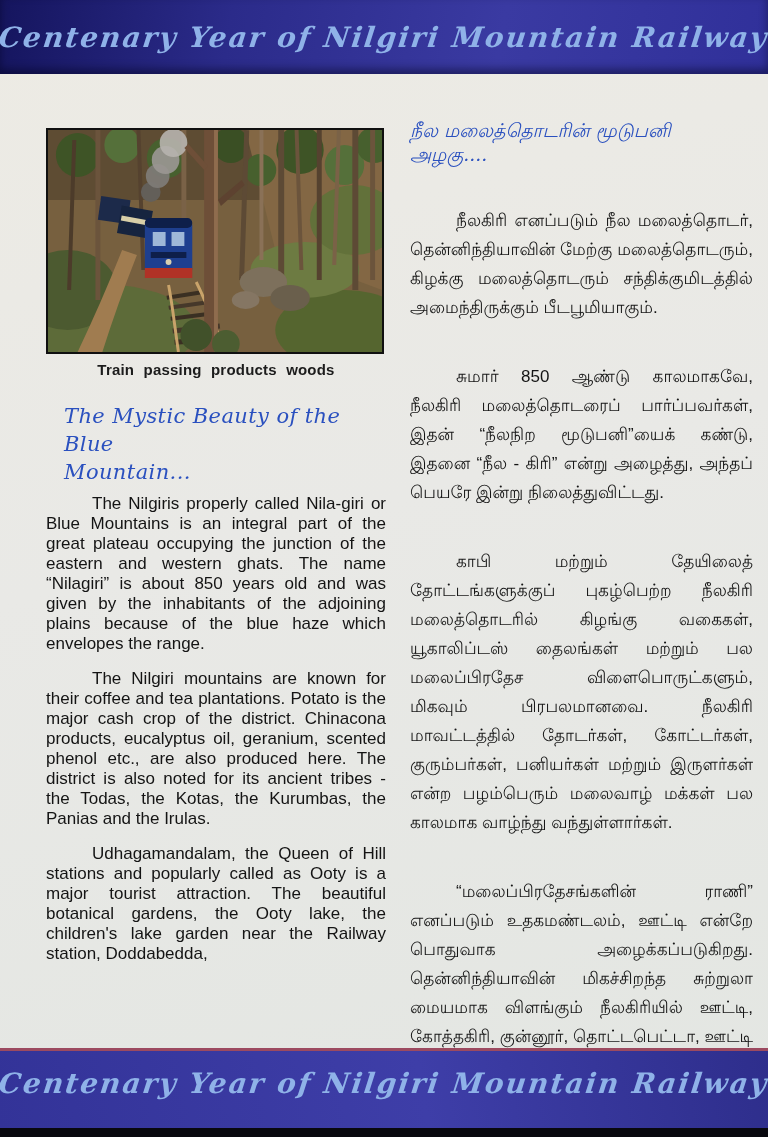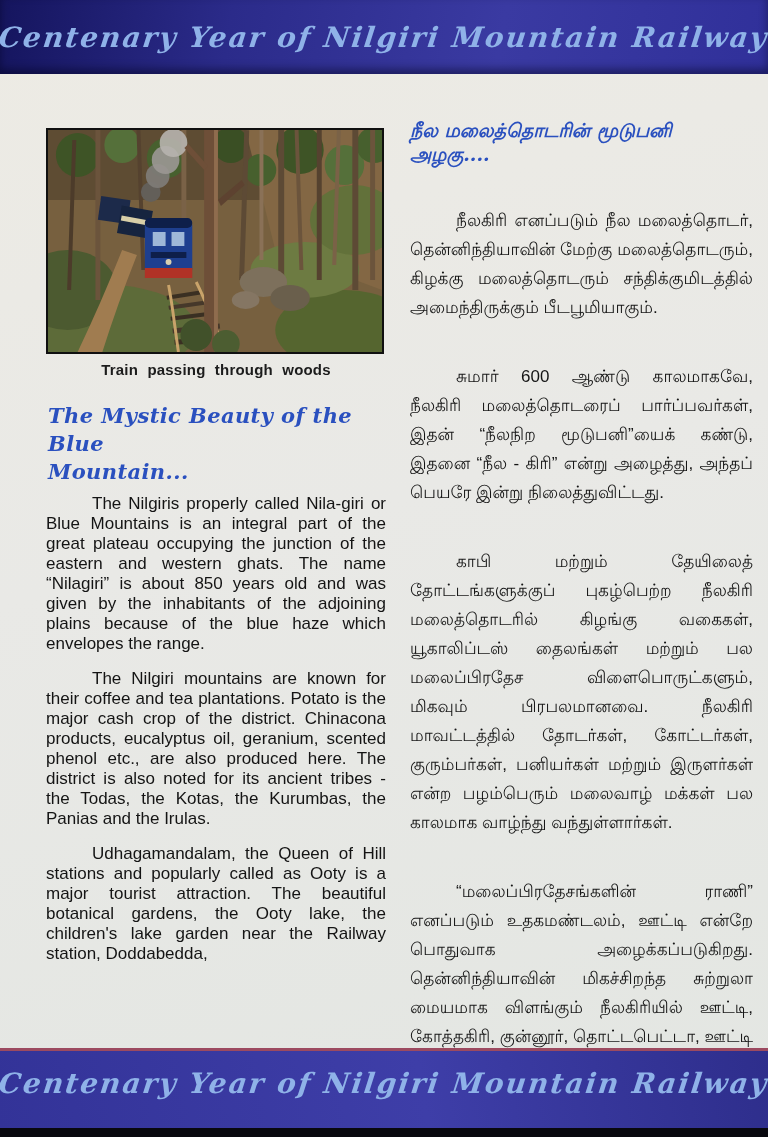--- a/index.html
+++ b/index.html
@@ -19,22 +19,22 @@
 
   .col{position:absolute;}
   .col-left{left:46px;top:128px;width:340px;}
   .col-right{left:410px;top:118px;width:343px;}
 
   .photo-frame{width:338px;height:226px;border:2px solid #101010;box-sizing:border-box;background:#6b5738;}
   .photo-frame svg{display:block;width:100%;height:100%;}
   .photo-caption{text-align:center;font-weight:bold;font-size:15px;color:#1c1c1c;
         margin-top:7px;word-spacing:5px;letter-spacing:.2px;}
 
-  .script-heading{font-family:"DejaVu Serif",serif;font-style:italic;font-weight:bold;color:#2a50bf;}
-  .script-heading.en{font-size:21px;line-height:28px;margin:24px 0 8px 2px;letter-spacing:.4px;}
+  .script-heading{font-family:"DejaVu Serif",serif;font-style:italic;font-weight:normal;color:#2a50bf;}
+  .script-heading.en{font-size:21px;line-height:28px;margin:24px 0 8px 18px;letter-spacing:.4px;}
   .script-heading.en .line{display:block;}
   .script-heading.ta{font-size:19px;line-height:24px;margin:0 0 14px 0;}
   .script-heading.ta.history{margin-top:22px;}
 
   .body-text{font-size:17px;line-height:20px;text-align:justify;text-indent:46px;
         color:#141414;margin:0 0 15px 0;}
   .body-text.ta{line-height:29px;margin-bottom:16px;margin-top:40px;}
 </style>
 </head>
 <body>
@@ -119,38 +119,38 @@
             <circle cx="127" cy="13" r="14" fill="#b7b4ae" opacity=".9"></circle>
 
             <rect x="158" y="0" width="14" height="222" fill="#6e4f38"></rect>
             <rect x="168" y="0" width="4" height="222" fill="#8f6c4e"></rect>
             <path d="M158,40 L138,18 L142,14 L162,36 Z" fill="#6e4f38"></path>
             <path d="M172,70 L196,50 L199,55 L175,76 Z" fill="#5d4230"></path>
             <circle cx="150" cy="205" r="16" fill="#41512a"></circle>
             <circle cx="180" cy="214" r="14" fill="#4c5d31"></circle>
           </svg>
         </div>
-        <figcaption class="photo-caption">Train passing through woods</figcaption>
+        <figcaption class="photo-caption">Train passing products woods</figcaption>
       </figure>
 
       <h2 class="script-heading en">
         <span class="line">The Mystic Beauty of the Blue</span>
         <span class="line">Mountain...</span>
       </h2>
 
       <p class="body-text">The Nilgiris properly called Nila-giri or Blue Mountains is an integral part of the great plateau occupying the junction of the eastern and western ghats. The name “Nilagiri” is about 850 years old and was given by the inhabitants of the adjoining plains because of the blue haze which envelopes the range.</p>
       <p class="body-text">The Nilgiri mountains are known for their coffee and tea plantations. Potato is the major cash crop of the district. Chinacona products, eucalyptus oil, geranium, scented phenol etc., are also produced here. The district is also noted for its ancient tribes - the Todas, the Kotas, the Kurumbas, the Panias and the Irulas.</p>
       <p class="body-text">Udhagamandalam, the Queen of Hill stations and popularly called as Ooty is a major tourist attraction. The beautiful botanical gardens, the Ooty lake, the children's lake garden near the Railway station, Doddabedda,</p>
     </section>
 
     <section class="col col-right">
       <h2 class="script-heading ta">நீல மலைத்தொடரின் மூடுபனி அழகு....</h2>
 
       <p class="body-text ta">நீலகிரி எனப்படும் நீல மலைத்தொடர், தென்னிந்தியாவின் மேற்கு மலைத்தொடரும், கிழக்கு மலைத்தொடரும் சந்திக்குமிடத்தில் அமைந்திருக்கும் பீடபூமியாகும்.</p>
-      <p class="body-text ta">சுமார் 600 ஆண்டு காலமாகவே, நீலகிரி மலைத்தொடரைப் பார்ப்பவர்கள், இதன் “நீலநிற மூடுபனி”யைக் கண்டு, இதனை “நீல - கிரி” என்று அழைத்து, அந்தப் பெயரே இன்று நிலைத்துவிட்டது.</p>
+      <p class="body-text ta">சுமார் 850 ஆண்டு காலமாகவே, நீலகிரி மலைத்தொடரைப் பார்ப்பவர்கள், இதன் “நீலநிற மூடுபனி”யைக் கண்டு, இதனை “நீல - கிரி” என்று அழைத்து, அந்தப் பெயரே இன்று நிலைத்துவிட்டது.</p>
       <p class="body-text ta">காபி மற்றும் தேயிலைத் தோட்டங்களுக்குப் புகழ்பெற்ற நீலகிரி மலைத்தொடரில் கிழங்கு வகைகள், யூகாலிப்டஸ் தைலங்கள் மற்றும் பல மலைப்பிரதேச விளைபொருட்களும், மிகவும் பிரபலமானவை. நீலகிரி மாவட்டத்தில் தோடர்கள், கோட்டர்கள், குரும்பர்கள், பனியர்கள் மற்றும் இருளர்கள் என்ற பழம்பெரும் மலைவாழ் மக்கள் பல காலமாக வாழ்ந்து வந்துள்ளார்கள்.</p>
       <p class="body-text ta">“மலைப்பிரதேசங்களின் ராணி” எனப்படும் உதகமண்டலம், ஊட்டி என்றே பொதுவாக அழைக்கப்படுகிறது. தென்னிந்தியாவின் மிகச்சிறந்த சுற்றுலா மையமாக விளங்கும் நீலகிரியில் ஊட்டி, கோத்தகிரி, குன்னூர், தொட்டபெட்டா, ஊட்டி ரெயில் நிலையம் அருகே குழந்தைகளின் பூங்கா, ஊட்டி ஏரி மற்றும் பொட்டானிக்கல் தோட்டம் எனப் பல்வேறு சுற்றுலா முக்கியத்துவம் வாய்ந்த இடங்கள் உள்ளன.</p>
 
       <h2 class="script-heading ta history">வரலாறு....</h2>
 
       <p class="body-text ta">மேட்டுப்பாளையத்திலிருந்து நீலகிரி மலைப்பிரதேசத்திற்கு 1854ஆம் ஆண்டிலிருந்து பல</p>
     </section>
 
   </main>
 

